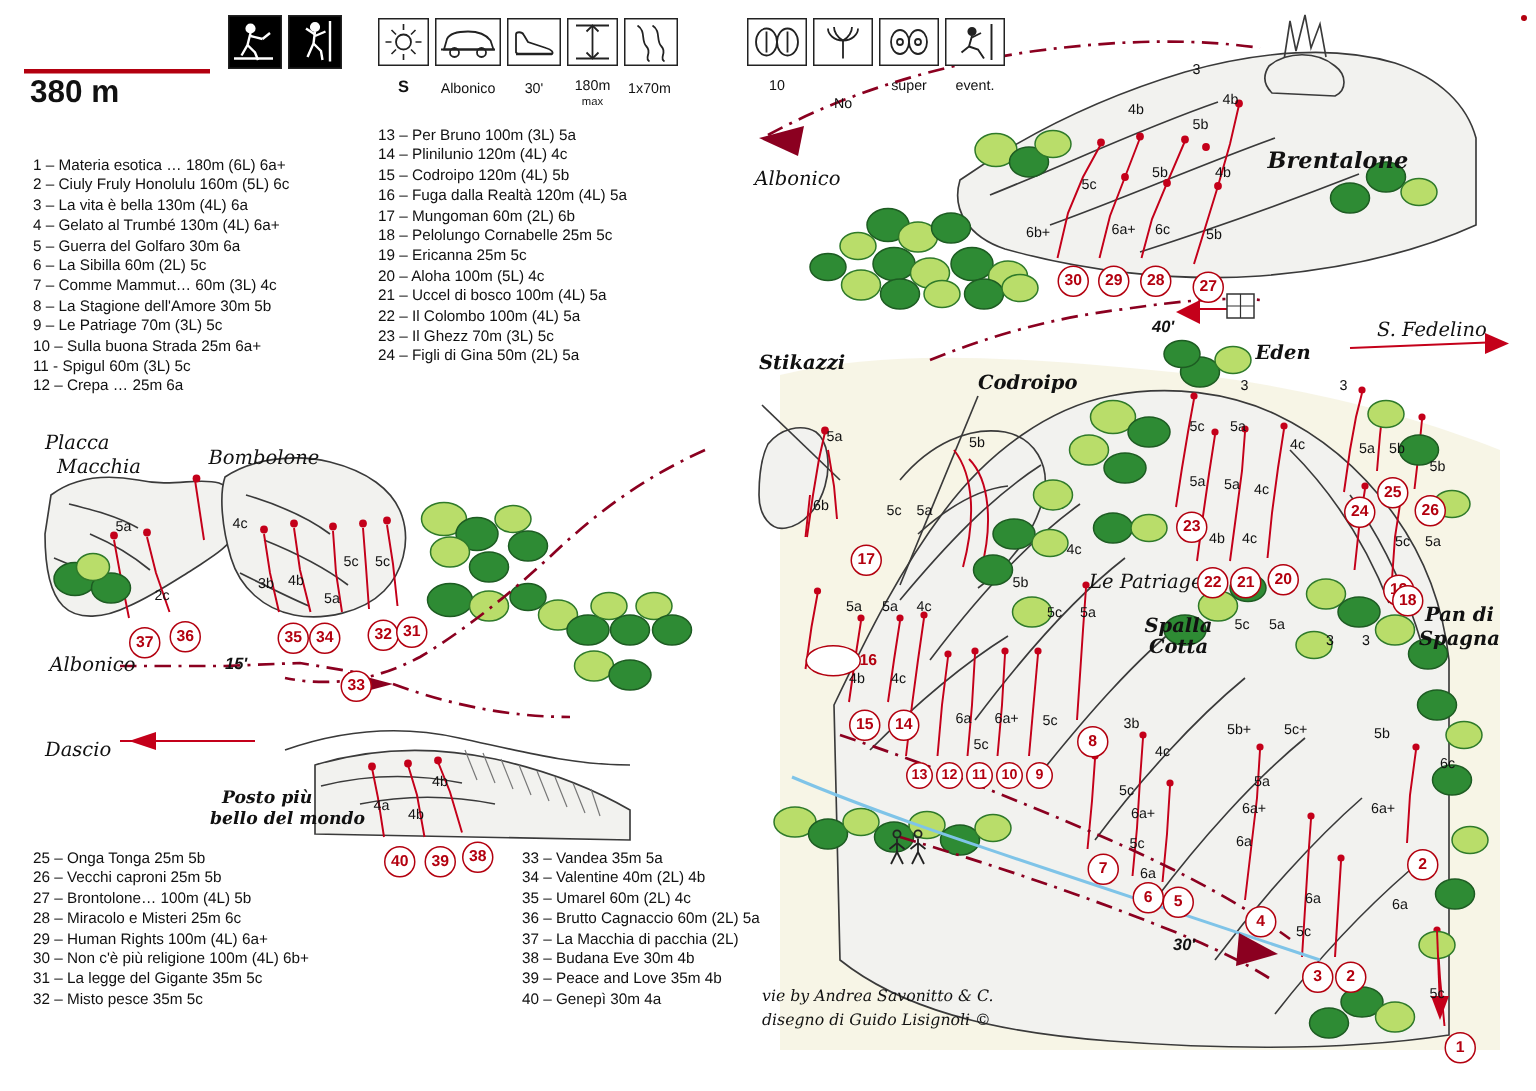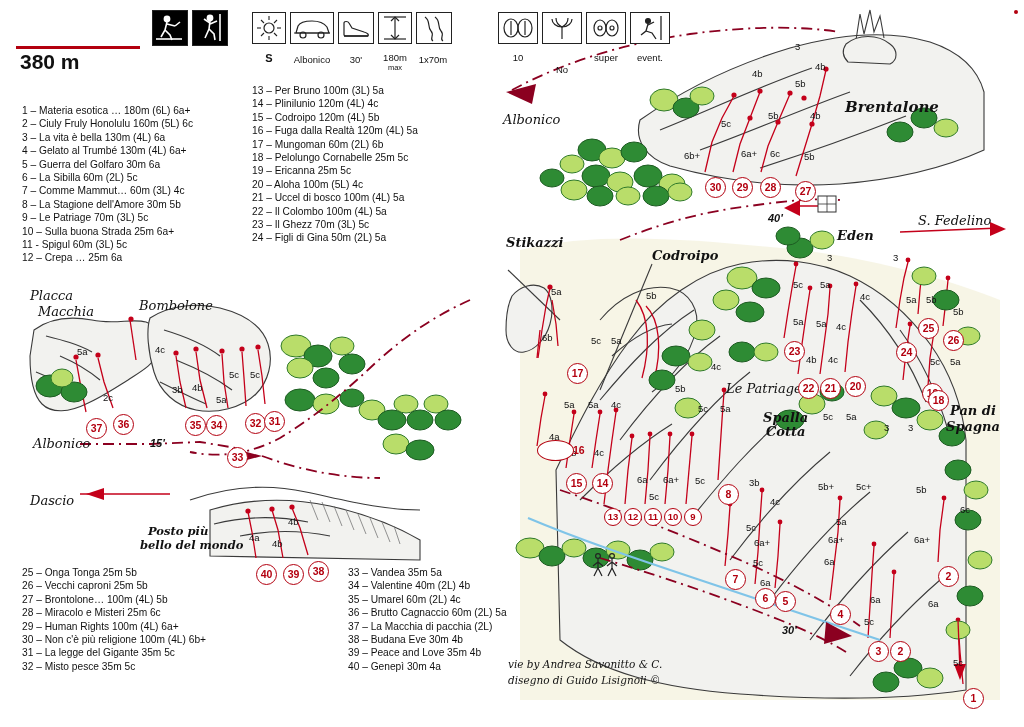--- a/index.html
+++ b/index.html
@@ -754,42 +754,42 @@
   <div class="grade" style="left:928px; top:598px;">6a</div>
   <div class="grade" style="left:864px; top:616px;">5c</div>
   <div class="grade" style="left:960px; top:504px;">6c</div>
   <div class="grade" style="left:953px; top:657px;">5c</div>
 
   <div class="num" style="left:705px; top:177px;">30</div>
   <div class="num" style="left:732px; top:177px;">29</div>
   <div class="num" style="left:760px; top:177px;">28</div>
   <div class="num" style="left:795px; top:181px;">27</div>
   <div class="num" style="left:567px; top:363px;">17</div>
-  <div class="num" style="left:537px; top:440px;padding-left:35px;">16</div>
+  <div class="num" style="left:537px; top:430px;padding-left:35px;">16</div>
   <div class="num" style="left:566px; top:473px;">15</div>
   <div class="num" style="left:592px; top:473px;">14</div>
   <div class="num small" style="left:604px; top:508px;">13</div>
   <div class="num small" style="left:624px; top:508px;">12</div>
   <div class="num small" style="left:644px; top:508px;">11</div>
   <div class="num small" style="left:664px; top:508px;">10</div>
   <div class="num small" style="left:684px; top:508px;">9</div>
   <div class="num" style="left:718px; top:484px;">8</div>
   <div class="num" style="left:725px; top:569px;">7</div>
   <div class="num" style="left:755px; top:588px;">6</div>
   <div class="num" style="left:775px; top:591px;">5</div>
   <div class="num" style="left:830px; top:604px;">4</div>
   <div class="num" style="left:868px; top:641px;">3</div>
   <div class="num" style="left:890px; top:641px;">2</div>
   <div class="num" style="left:963px; top:688px;">1</div>
   <div class="num" style="left:938px; top:566px;">2</div>
   <div class="num" style="left:784px; top:341px;">23</div>
   <div class="num" style="left:798px; top:378px;">22</div>
   <div class="num" style="left:820px; top:378px;">21</div>
   <div class="num" style="left:845px; top:376px;">20</div>
-  <div class="num" style="left:896px; top:342px;">24</div>
+  <div class="num" style="left:896px; top:331px;">24</div>
   <div class="num" style="left:918px; top:318px;">25</div>
   <div class="num" style="left:943px; top:330px;">26</div>
   <div class="num" style="left:922px; top:383px;">19</div>
   <div class="num" style="left:928px; top:390px;">18</div>
 
   <div class="corner-dot" style="left:1014px; top:10px;"></div>
 
 </div>
 
 </body></html>

